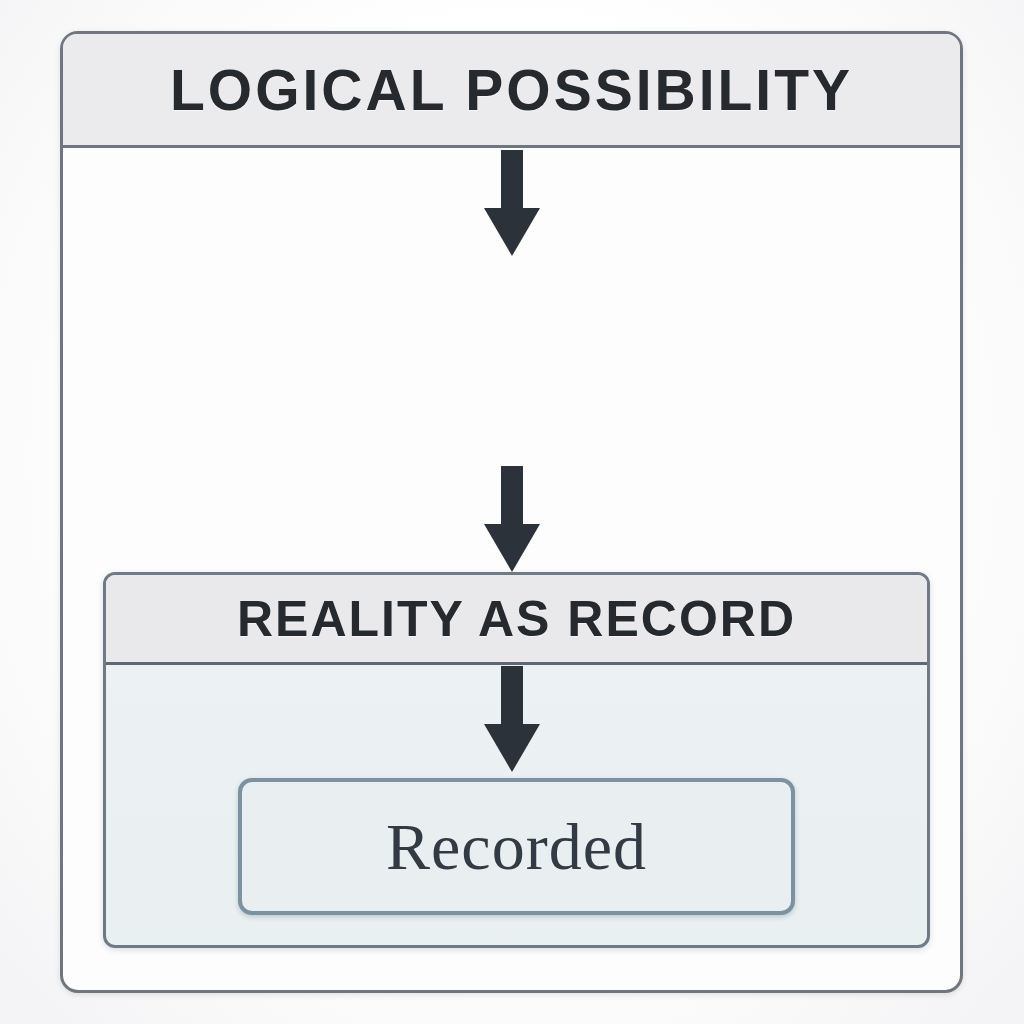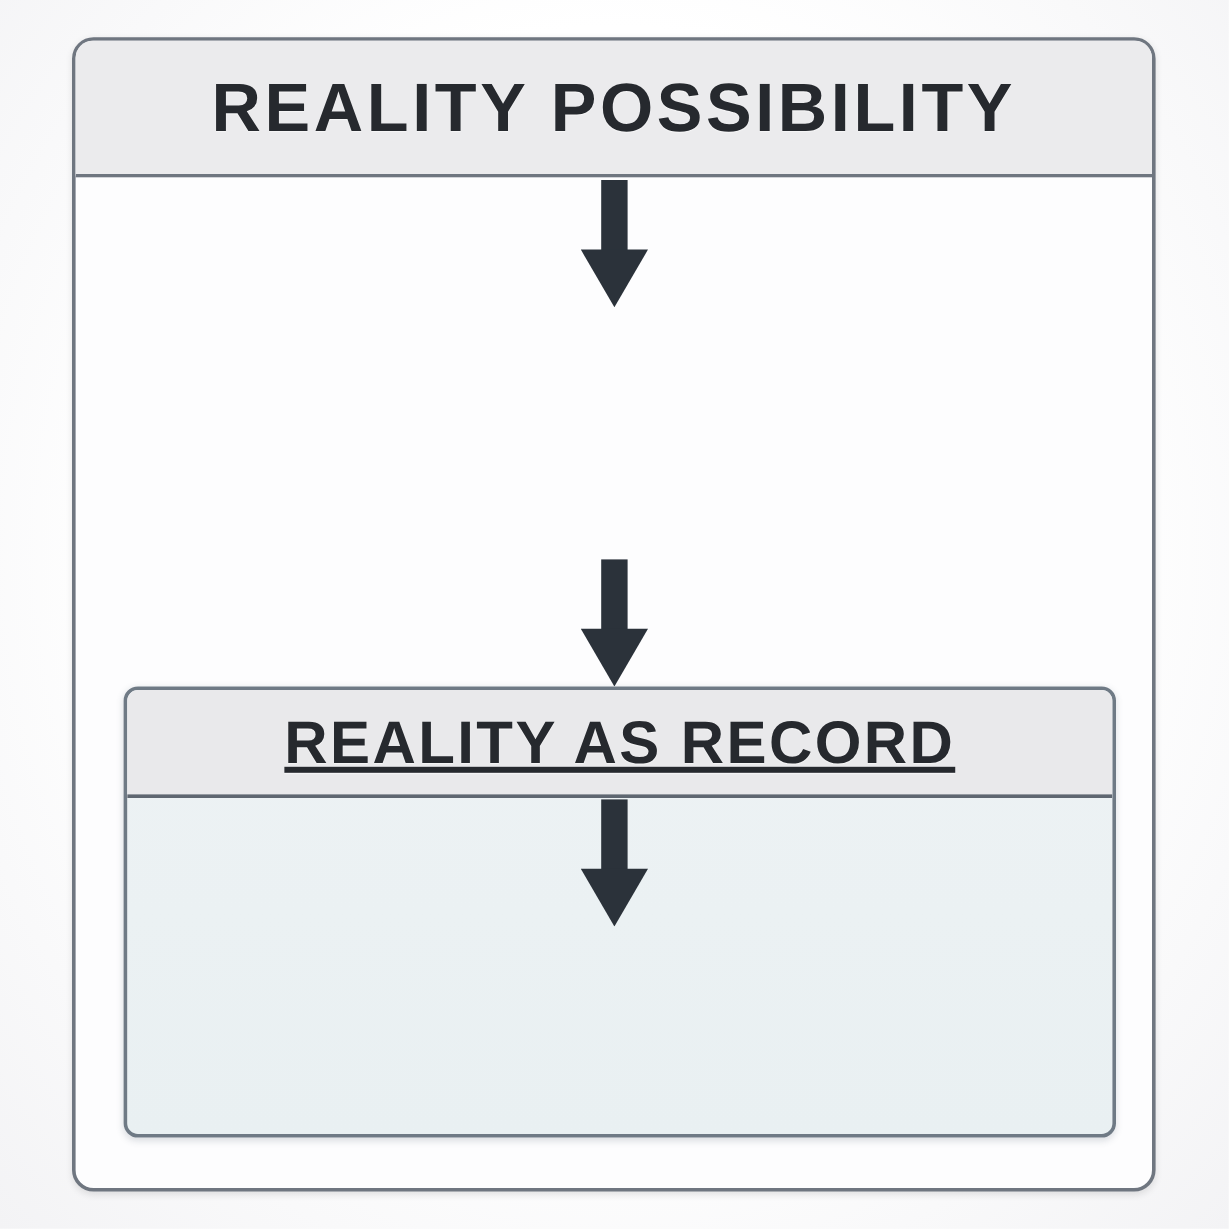--- a/index.html
+++ b/index.html
@@ -111,21 +111,20 @@
     background: var(--reality-header-bg);
     border-bottom: 3px solid #5f6771;
     display: flex; align-items: center; justify-content: center;
   }
   .reality-header .label {
     font-size: 50px;
     font-weight: 700;
     letter-spacing: 2px;
     color: var(--banner-text);
     text-shadow: 0 1px 1px rgba(255,255,255,0.6);
-    text-decoration: underline;
   }
   .recorded-box {
     position: absolute;
     left: 238px; top: 778px;
     width: 557px; height: 137px;
     background: var(--recorded-bg);
     border: 4px solid var(--recorded-border);
     border-radius: 14px;
     box-shadow: 0 2px 5px rgba(60,80,95,0.25);
     display: flex; align-items: center; justify-content: center;
@@ -138,21 +137,21 @@
     letter-spacing: 1px;
   }
 </style>
 </head>
 <body>
 
 <div class="canvas">
 
   <div class="outer-frame">
     <div class="top-banner">
-      <span class="label">REALITY POSSIBILITY</span>
+      <span class="label">LOGICAL POSSIBILITY</span>
     </div>
   </div>
 
   <div class="arrow arrow-1">
     <svg viewBox="0 0 56 106" aria-hidden="true">
       <rect x="17" y="0" width="22" height="62" fill="var(--arrow-color)"></rect>
       <polygon points="0,58 56,58 28,106" fill="var(--arrow-color)"></polygon>
     </svg>
   </div>
 
@@ -170,14 +169,17 @@
     </div>
   </div>
 
   <div class="arrow arrow-3">
     <svg viewBox="0 0 56 106" aria-hidden="true">
       <rect x="17" y="0" width="22" height="62" fill="var(--arrow-color)"></rect>
       <polygon points="0,58 56,58 28,106" fill="var(--arrow-color)"></polygon>
     </svg>
   </div>
 
+  <div class="recorded-box">
+    <span class="label">Recorded</span>
+  </div>
 
 </div>
 
 </body></html>

